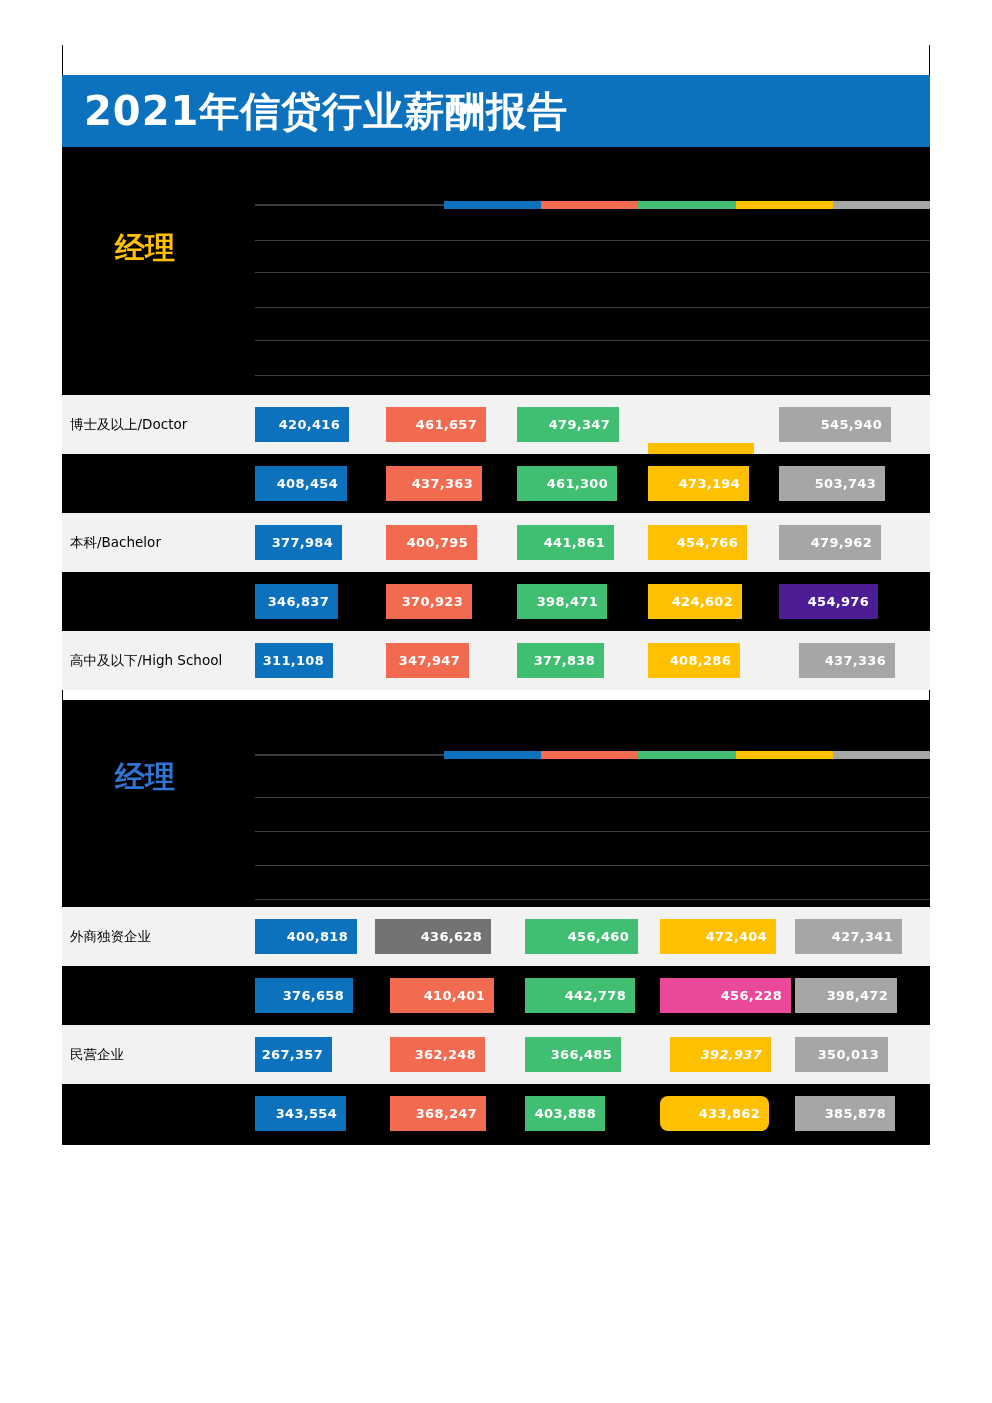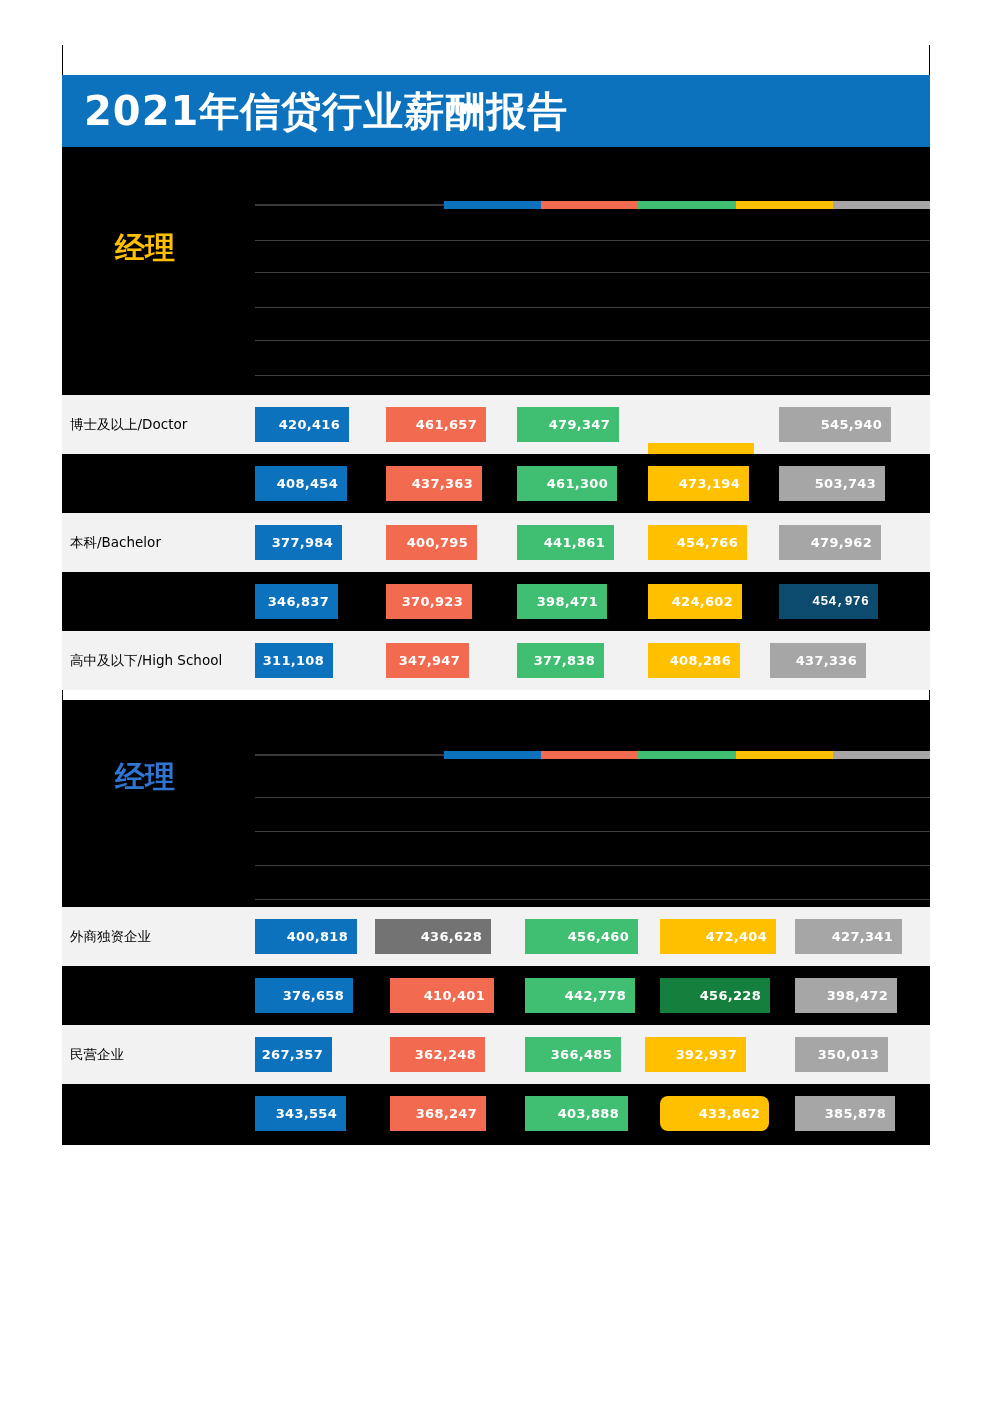--- a/index.html
+++ b/index.html
@@ -141,31 +141,31 @@
           <div class="bar" style="background: rgb(166, 166, 166); left: 524px; width: 102px;">479,962</div>
         </div>
       </div>
       <div class="row band-dark">
         <div class="row-label"></div>
         <div class="row-bars">
           <div class="bar" style="background: rgb(12, 114, 190); left: 0px; width: 83px;">346,837</div>
           <div class="bar" style="background: rgb(242, 107, 80); left: 131px; width: 86px;">370,923</div>
           <div class="bar" style="background: rgb(64, 190, 114); left: 262px; width: 90px;">398,471</div>
           <div class="bar" style="background: rgb(255, 192, 0); left: 393px; width: 94px;">424,602</div>
-          <div class="bar" style="background: #0c4a6e; left: 524px; width: 99px; font-family: Liberation Mono, monospace;">454,976</div>
+          <div class="bar" style="background: #4c1d95; left: 524px; width: 99px;">454,976</div>
         </div>
       </div>
       <div class="row band-light">
         <div class="row-label">高中及以下/High School</div>
         <div class="row-bars">
           <div class="bar" style="background: rgb(12, 114, 190); left: 0px; width: 78px;">311,108</div>
           <div class="bar" style="background: rgb(242, 107, 80); left: 131px; width: 83px;">347,947</div>
           <div class="bar" style="background: rgb(64, 190, 114); left: 262px; width: 87px;">377,838</div>
           <div class="bar" style="background: rgb(255, 192, 0); left: 393px; width: 92px; text-align: center;">408,286</div>
-          <div class="bar" style="background: rgb(166, 166, 166); left: 515px; width: 96px; padding-left: 18px;">437,336</div>
+          <div class="bar" style="background: rgb(166, 166, 166); left: 544px; width: 96px; padding-left: 18px;">437,336</div>
         </div>
       </div>
     </div>
 
   <div class="chart chart-2">
     <div class="chart-title" style="color: rgb(46, 117, 212);">经理</div>
     <div class="plot" id="plot-2">
         <div class="axis-rule" style="top: 54px;"></div>
         <div class="legend" style="top: 51px;">
           <div class="legend-swatch" style="background: rgb(12, 114, 190);"></div>
@@ -197,39 +197,39 @@
           <div class="bar" style="background: rgb(255, 192, 0); left: 405px; width: 116px;">472,404</div>
           <div class="bar" style="background: rgb(166, 166, 166); left: 540px; width: 107px;">427,341</div>
         </div>
       </div>
       <div class="row band-dark">
         <div class="row-label"></div>
         <div class="row-bars">
           <div class="bar" style="background: rgb(12, 114, 190); left: 0px; width: 98px;">376,658</div>
           <div class="bar" style="background: rgb(242, 107, 80); left: 135px; width: 104px;">410,401</div>
           <div class="bar" style="background: rgb(64, 190, 114); left: 270px; width: 110px;">442,778</div>
-          <div class="bar" style="background: #15803d; left: 405px; width: 110px;">456,228</div>
+          <div class="bar" style="background: #ec4899; left: 405px; width: 131px;">456,228</div>
           <div class="bar" style="background: rgb(166, 166, 166); left: 540px; width: 102px;">398,472</div>
         </div>
       </div>
       <div class="row band-light">
         <div class="row-label">民营企业</div>
         <div class="row-bars">
           <div class="bar" style="background: rgb(12, 114, 190); left: 0px; width: 77px;">267,357</div>
           <div class="bar" style="background: rgb(242, 107, 80); left: 135px; width: 95px;">362,248</div>
           <div class="bar" style="background: rgb(64, 190, 114); left: 270px; width: 96px;">366,485</div>
-          <div class="bar" style="background: rgb(255, 192, 0); left: 390px; width: 101px;">392,937</div>
+          <div class="bar" style="background: rgb(255, 192, 0); left: 415px; width: 101px; font-style: italic;">392,937</div>
           <div class="bar" style="background: rgb(166, 166, 166); left: 540px; width: 93px;">350,013</div>
         </div>
       </div>
       <div class="row band-dark">
         <div class="row-label"></div>
         <div class="row-bars">
           <div class="bar" style="background: rgb(12, 114, 190); left: 0px; width: 91px;">343,554</div>
           <div class="bar" style="background: rgb(242, 107, 80); left: 135px; width: 96px;">368,247</div>
-          <div class="bar" style="background: rgb(64, 190, 114); left: 270px; width: 103px; padding-left: 41px;">403,888</div>
+          <div class="bar" style="background: rgb(64, 190, 114); left: 270px; width: 80px; padding-left: 41px;">403,888</div>
           <div class="bar" style="background: rgb(255, 192, 0); left: 405px; width: 109px; border-radius: 8px;">433,862</div>
           <div class="bar" style="background: rgb(166, 166, 166); left: 540px; width: 100px;">385,878</div>
         </div>
       </div>
     </div>
 
 </div>
 
 </body></html>

